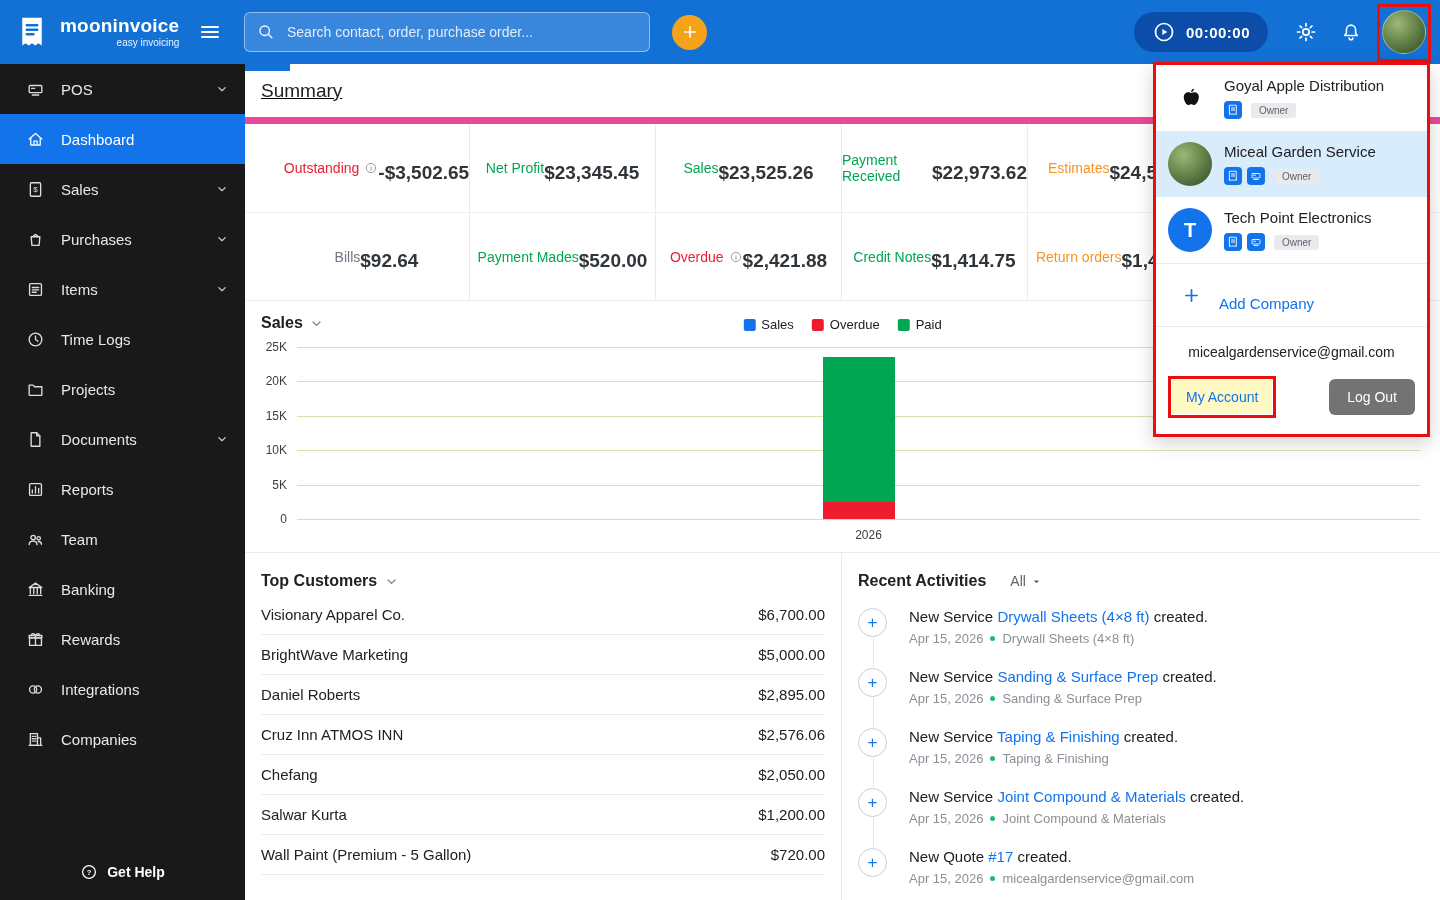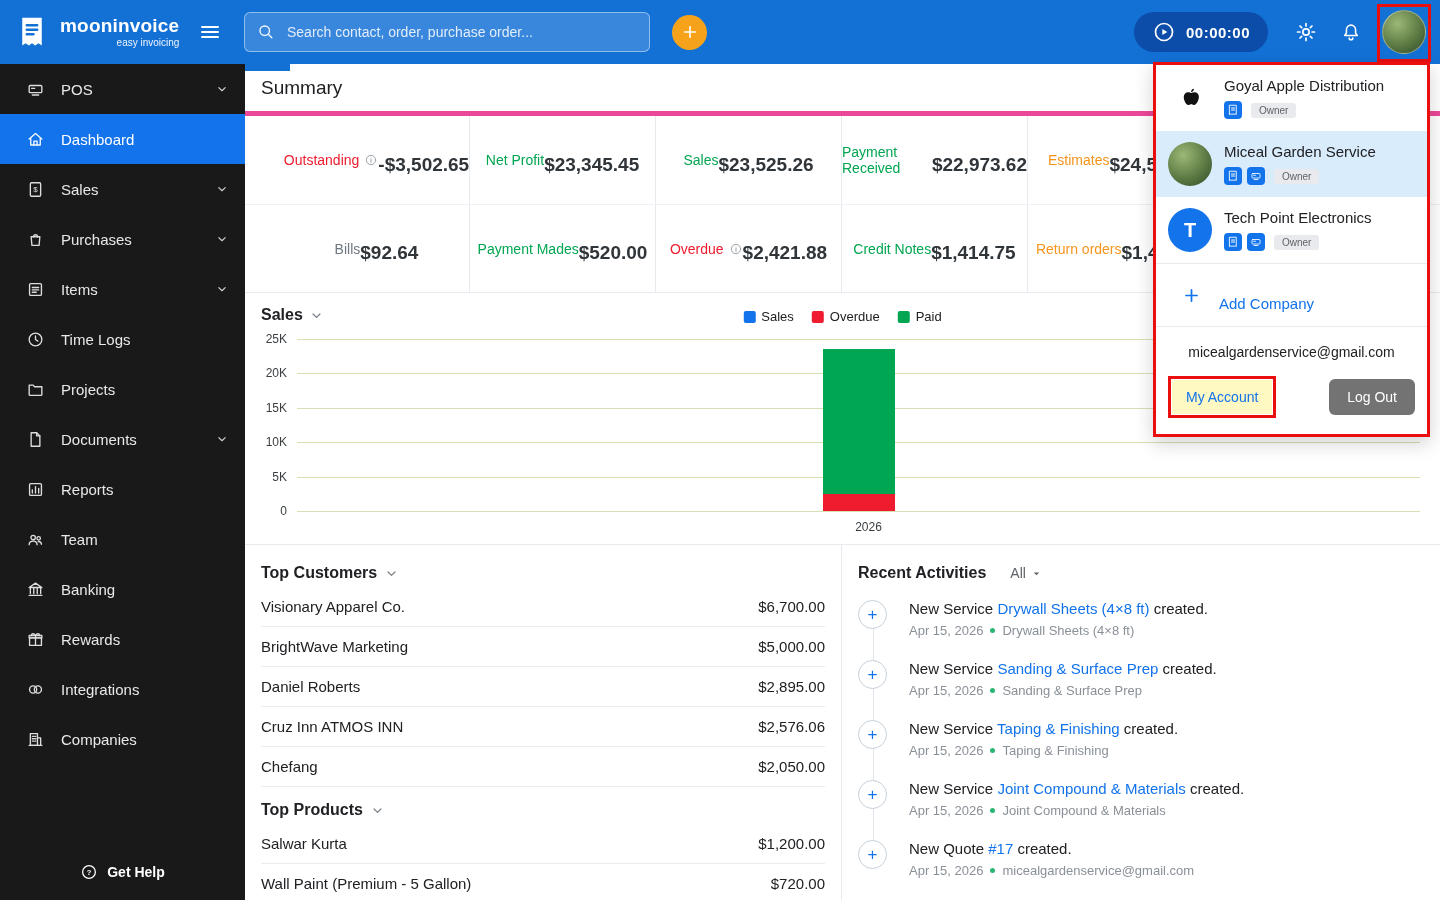--- a/index.html
+++ b/index.html
@@ -36,21 +36,21 @@
   .side-item.active{background:#1273eb;color:#fff;}
   .sicon{width:19px;height:19px;margin-right:16px;flex:none;opacity:.95;}
   .slabel{flex:1;font-size:15px;}
   .schev{width:14px;height:14px;color:#cfcfcf;flex:none;}
   .get-help{position:absolute;bottom:0;left:0;right:0;height:56px;display:flex;align-items:center;justify-content:center;gap:9px;color:#fff;font-size:14px;font-weight:600;cursor:pointer;}
   .get-help .ic{width:18px;height:18px;}
 
   
   .main{position:absolute;top:64px;left:245px;right:0;bottom:0;background:#fff;overflow:hidden;display:flex;flex-direction:column;}
   .main-notch{position:absolute;top:0;left:0;width:45px;height:7px;background:#1371d6;}
-  .page-head{height:52px;border-bottom:5px solid #ec4899;display:flex;align-items:center;padding-left:16px;flex:none;}
+  .page-head{height:60px;border-bottom:7px solid #ec4899;display:flex;align-items:center;padding-left:16px;flex:none;text-decoration:underline;}
   .page-title{font-size:19px;color:#202124;font-weight:500;}
   .summary-block{flex:none;border-bottom:1px solid #e7eaee;}
   .srow{display:flex;height:88px;padding-left:39px;}
   .srow + .srow{border-top:1px solid #eef1f4;}
   .scell{width:186px;display:flex;flex-direction:row;justify-content:center;align-items:center;border-right:1px solid #e7eaee;}
   .scell:last-child{border-right:none;}
   .slab{display:flex;align-items:center;justify-content:center;gap:5px;font-size:14px;font-weight:500;}
   .slab .info{width:14px;height:14px;color:#98a0a8;cursor:pointer;}
   .sval{margin-top:9px;font-size:19px;font-weight:600;color:#30353a;}
 
@@ -507,28 +507,20 @@
         <span class="tamt">$2,895.00</span>
       </div>
       <div class="trow">
         <span class="tname">Cruz Inn ATMOS INN</span>
         <span class="tamt">$2,576.06</span>
       </div>
       <div class="trow">
         <span class="tname">Chefang</span>
         <span class="tamt">$2,050.00</span>
       </div>
-      <div class="sec-title tp-title">
-        <span>Top Products</span>
-        <span class="schev2" data-icon="chevdown">
-            <svg viewBox="0 0 24 24" fill="none" stroke="currentColor" stroke-width="1.7" stroke-linecap="round" stroke-linejoin="round">
-              <path d="M6.5 9.5l5.5 5.5 5.5-5.5" stroke-width="2"></path>
-            </svg>
-          </span>
-      </div>
       <div class="trow">
         <span class="tname">Salwar Kurta</span>
         <span class="tamt">$1,200.00</span>
       </div>
       <div class="trow">
         <span class="tname">Wall Paint (Premium - 5 Gallon)</span>
         <span class="tamt">$720.00</span>
       </div>
     </section>
 

